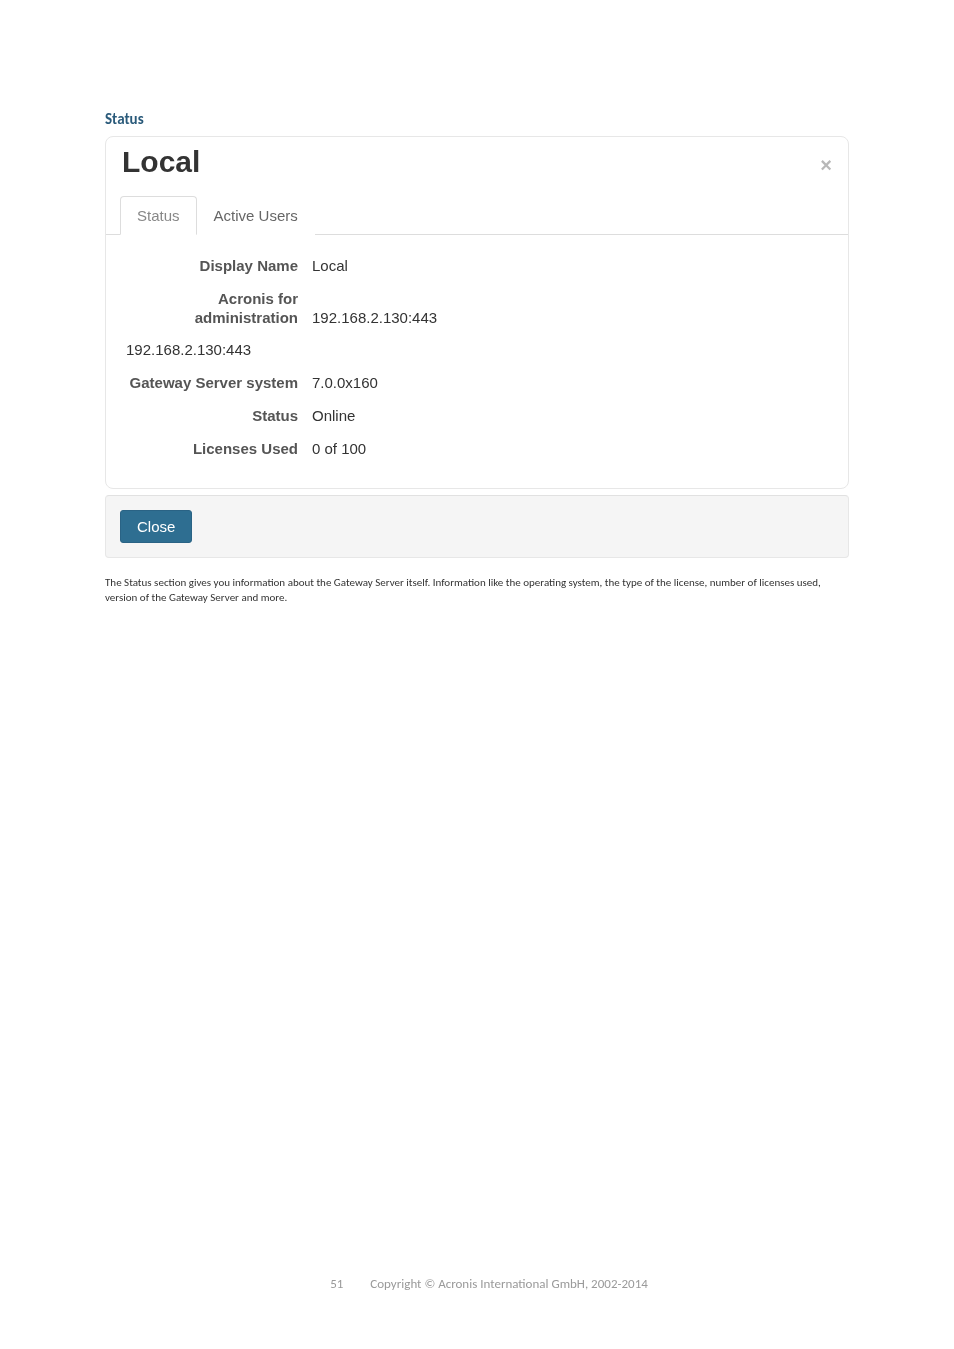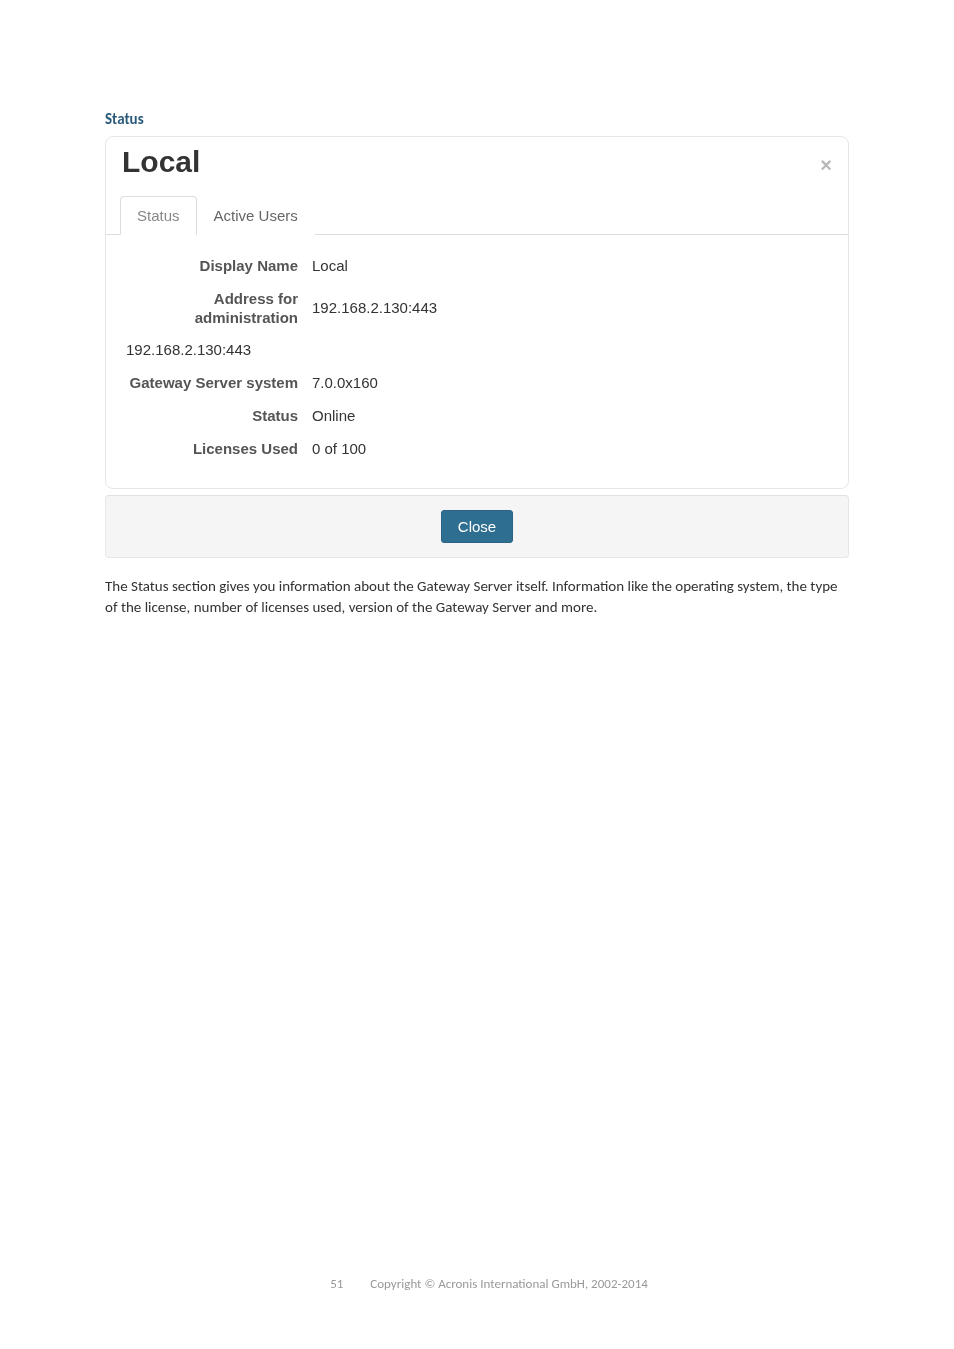--- a/index.html
+++ b/index.html
@@ -70,21 +70,21 @@
     border-bottom: 1px solid #fff;
   }
   .dl {
     font-family: Arial, Helvetica, sans-serif;
     font-size: 15px;
     color: #333;
     padding: 0 14px 20px 14px;
   }
   .row {
     display: flex;
-    align-items: center;
+    align-items: flex-end;
     margin-bottom: 6px;
   }
   .key {
     width: 186px;
     min-width: 186px;
     text-align: right;
     font-weight: 700;
     color: #555555;
     padding: 4px 8px 4px 0;
     line-height: 1.25;
@@ -94,35 +94,35 @@
     color: #333333;
     line-height: 1.25;
   }
   .dialog-footer {
     background: #f5f5f5;
     border: 1px solid #e7e7e7;
     border-top: 1px solid #e1e1e1;
     border-radius: 4px;
     padding: 14px 14px;
     display: flex;
-    justify-content: center;
+    justify-content: flex-start;
     margin-bottom: 18px;
   }
   .btn-close {
     font-family: Arial, Helvetica, sans-serif;
     background: #2e6e91;
     color: #ffffff;
     border: 1px solid #2a6385;
     border-radius: 3px;
     padding: 7px 16px;
     font-size: 15px;
     cursor: pointer;
   }
   .para {
-    font-size: 15px;
+    font-size: 11px;
     line-height: 1.35;
     color: #333333;
     margin-bottom: 12px;
   }
   .page-footer {
     position: absolute;
     bottom: 58px;
     left: 12px;
     width: 100%;
     text-align: center;
@@ -146,21 +146,21 @@
     <div class="tab active">Status</div>
     <div class="tab">Active Users</div>
   </div>
 
   <div class="dl">
     <div class="row">
       <div class="key">Display Name</div>
       <div class="val">Local</div>
     </div>
     <div class="row">
-      <div class="key">Address for administration</div>
+      <div class="key">Acronis for administration</div>
       <div class="val">192.168.2.130:443</div>
     </div>
     <div class="row">
       <div class="val">192.168.2.130:443</div>
     </div>
     <div class="row">
       <div class="key">Gateway Server system</div>
       <div class="val">7.0.0x160</div>
     </div>
     <div class="row">

